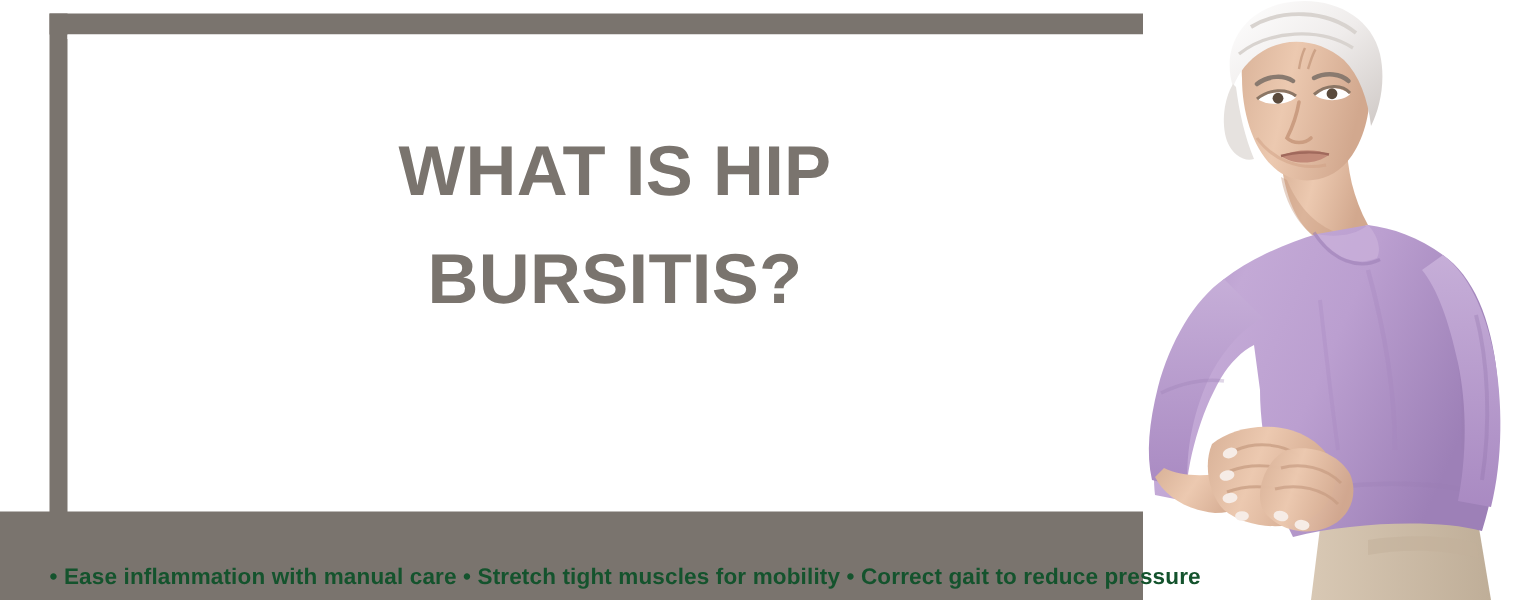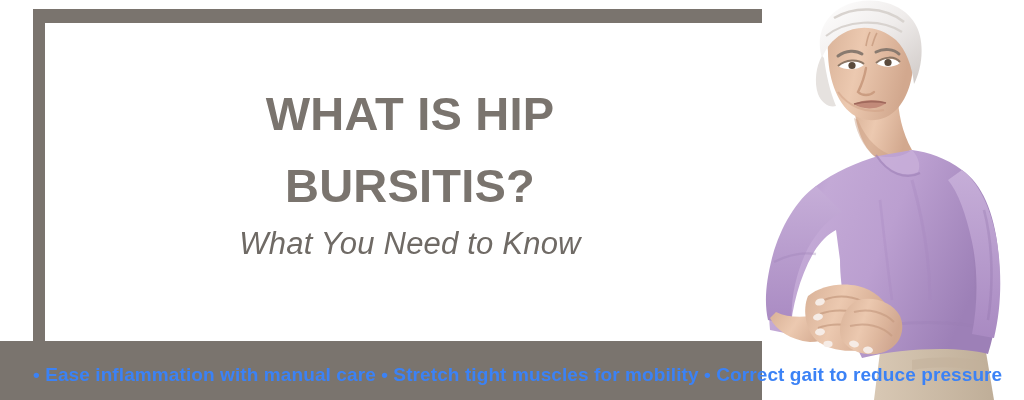--- a/index.html
+++ b/index.html
@@ -49,24 +49,24 @@
     left: 0;
     top: 341px;
     width: 1024px;
     height: 59px;
     background: #7a746e;
     z-index: 4;
   }
   .bottom-band-text {
     position: absolute;
     left: 33px;
-    top: 364px;
+    top: 376px;
     z-index: 6;
-    color: #3b82f6;
-    font-size: 19px;
+    color: #14532d;
+    font-size: 15px;
     font-weight: 600;
     letter-spacing: 0.1px;
     white-space: nowrap;
     font-family: "Liberation Sans", sans-serif;
   }
 
   
   .headline-block {
     position: absolute;
     left: 60px;
@@ -114,21 +114,20 @@
 
   <div class="frame-top"></div>
   <div class="frame-left"></div>
   <div class="frame-inner-gap-top"></div>
 
   <div class="headline-block">
     <h1 class="headline">
       <span>WHAT IS HIP</span>
       <span class="line2">BURSITIS?</span>
     </h1>
-    <p class="subheadline">What You Need to Know</p>
   </div>
 
   <div class="bottom-band"></div>
   <div class="bottom-band-text">• Ease inflammation with manual care • Stretch tight muscles for mobility • Correct gait to reduce pressure</div>
 
   <div class="photo">
     <svg width="262" height="400" viewBox="0 0 262 400" xmlns="http://www.w3.org/2000/svg">
       <defs>
         <linearGradient id="shirtG" x1="0" y1="0" x2="1" y2="0.4">
           <stop offset="0%" stop-color="#a98ac2"></stop>

